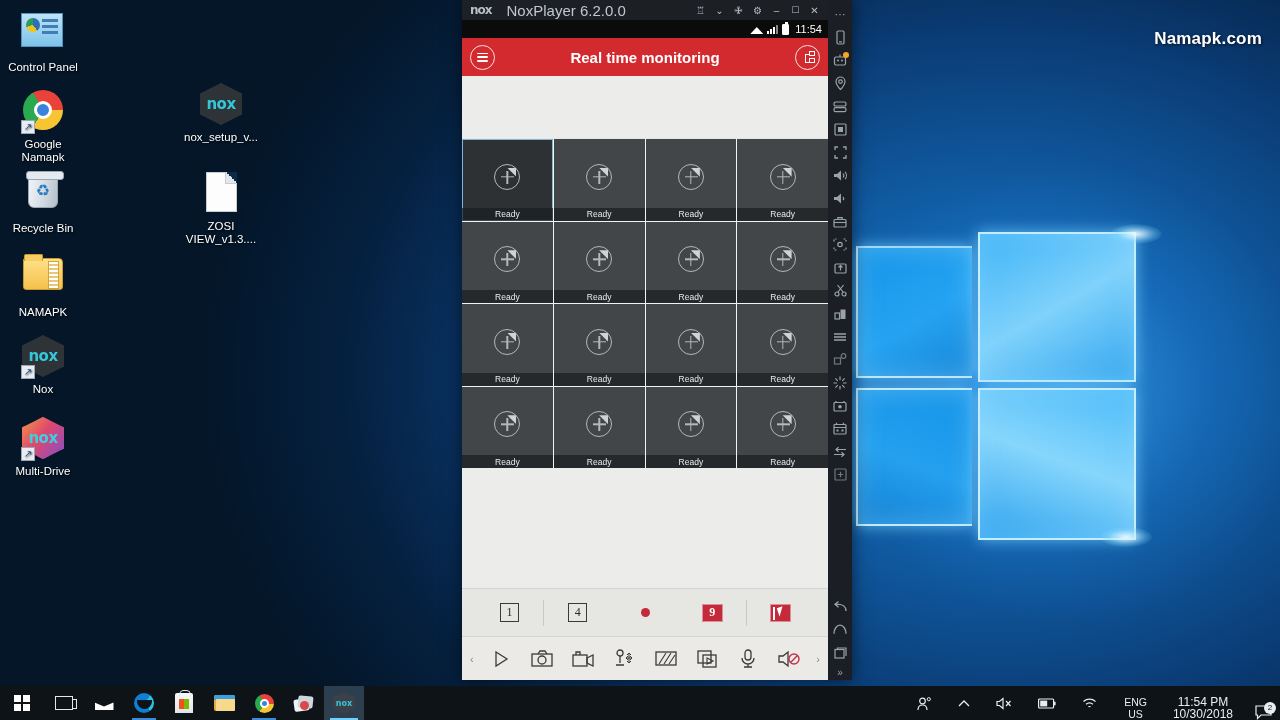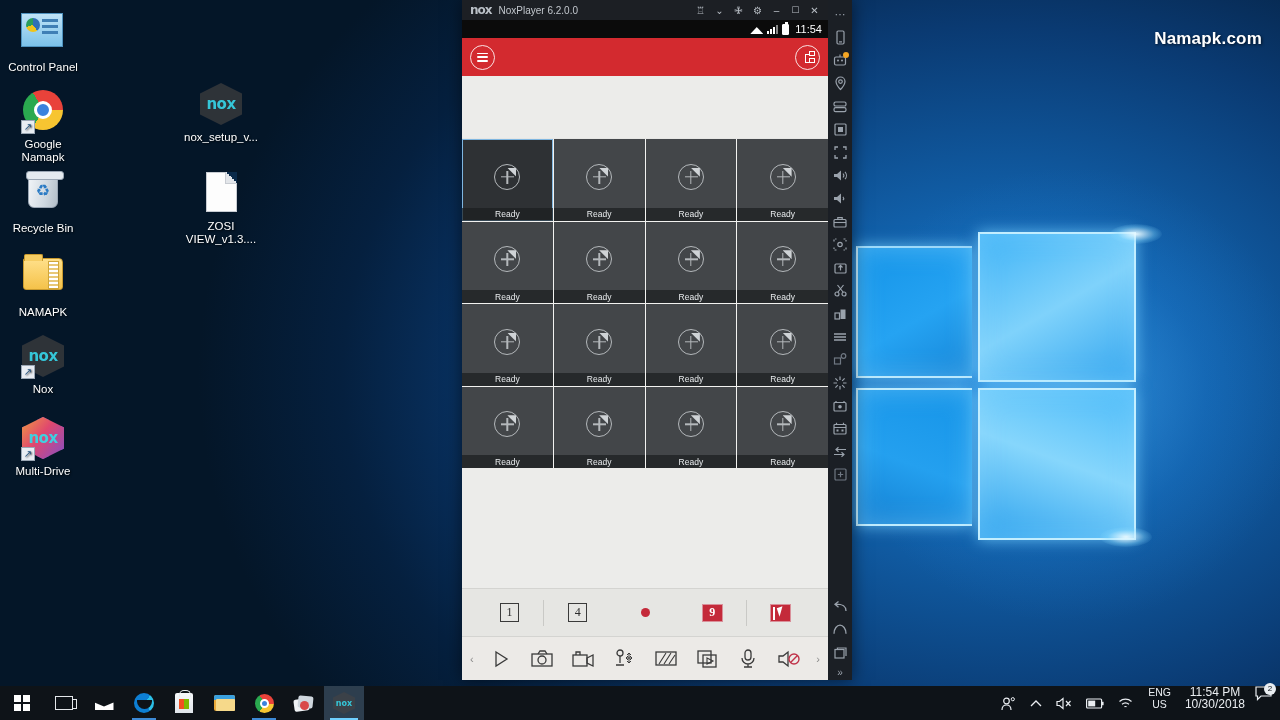--- a/index.html
+++ b/index.html
@@ -163,42 +163,42 @@
      background:conic-gradient(from -30deg,#e9423a 0deg 120deg,#f7c531 120deg 240deg,#2aa94f 240deg 360deg);}
   .chrome-tb::after{content:"";position:absolute;left:5px;top:5px;width:9px;height:9px;border-radius:50%;background:#3b82dd;border:2px solid #fff;box-sizing:border-box;}
   .photos-ic{width:20px;height:17px;position:relative;}
   .photos-ic i{position:absolute;width:15px;height:12px;border-radius:2px;}
   .photos-ic i:nth-child(1){left:0;top:4px;background:#f0f3f6;transform:rotate(-8deg);}
   .photos-ic i:nth-child(2){left:4px;top:1px;background:#cfd7de;transform:rotate(6deg);}
   .photos-ic i:nth-child(3){left:6px;top:6px;width:9px;height:9px;border-radius:50%;background:#d94a4a;}
   .nox-tb{width:22px;height:22px;clip-path:polygon(50% 0%,100% 25%,100% 75%,50% 100%,0% 75%,0% 25%);
      background:#3b4148;display:flex;align-items:center;justify-content:center;}
   .nox-tb span{color:#35c6d8;font-size:8px;font-weight:bold;font-family:"DejaVu Sans",sans-serif;}
-  #tray { margin-left: auto; display: flex; align-items: flex-start; height: 34px; color: #e9edf1; font-size: 10.5px; }
+  #tray { margin-left: auto; display: flex; align-items: flex-end; height: 34px; color: #e9edf1; font-size: 10.5px; gap: 12px; }
   .tray-ic { padding: 0 7px; display: flex; align-items: center; height: 34px; }
   #clock { text-align: center; line-height: 12px; padding: 0 10px 0 6px; font-size: 12px; }
   #lang { text-align: center; line-height: 12px; padding: 0 8px; font-size: 10.5px; }
   #notif { padding-right: 8px; position: relative; display:flex; align-items:center;}
   .notif-badge { position: absolute; right: 4px; bottom: 6px; width: 12px; height: 12px; border-radius: 50%;
      background: #e9edf1; color: #0e1318; font-size: 8px; line-height: 12px; text-align: center; }
 
   
   #nox-window {
     position: absolute; left: 462px; top: 0; width: 390px; height: 680px;
     background: #000; box-shadow: 0 0 16px rgba(0,0,0,0.55);
     display: flex; flex-direction: row;
   }
   #nox-main { width: 366px; height: 680px; display: flex; flex-direction: column; background:#000; }
   #nox-titlebar {
     height: 20px; background: #1c1f24; display: flex; align-items: center;
     padding: 0 4px 0 8px; color: #c9ced4; font-size: 10px;
   }
   #nox-logo { color: #b9bfc6; font-weight: bold; font-size: 12px; letter-spacing: -1px; margin-right: 7px;
      font-family:"DejaVu Sans", sans-serif;}
-  #nox-title-text { flex: 1; font-size: 10px; color: #c2c7cd; }
+  #nox-title-text { flex: 1; font-size: 15px; color: #c2c7cd; margin-left: 8px; }
   .tb-btn { width: 19px; height: 20px; display: flex; align-items: center; justify-content: center;
      color: #b8bec5; font-size: 10px; }
   .tb-btn.sq { font-size: 9px; }
 
   
   #android-status {
     height: 18px; background: #0b0b0b; display: flex; align-items: center; justify-content: flex-end;
     padding-right: 6px; color: #fff; font-size: 10px; gap: 4px;
   }
   .wifi-ic { width: 13px; height: 10px; position: relative; }
@@ -416,20 +416,21 @@
     </div>
 
     <div id="app-header" data-interactable="false">
       <div class="circle-btn" data-interactable="true">
         <span class="hamburger">
             <i></i>
             <i></i>
             <i></i>
           </span>
       </div>
+      <div id="app-title" data-interactable="false">Real time monitoring</div>
       <div class="circle-btn" style="margin-left:auto;" data-interactable="true">
         <span class="split-ic">
             <i></i>
             <i></i>
           </span>
       </div>
     </div>
 
     <div id="app-body" data-interactable="false">
       <div id="top-pad" data-interactable="false"></div>

